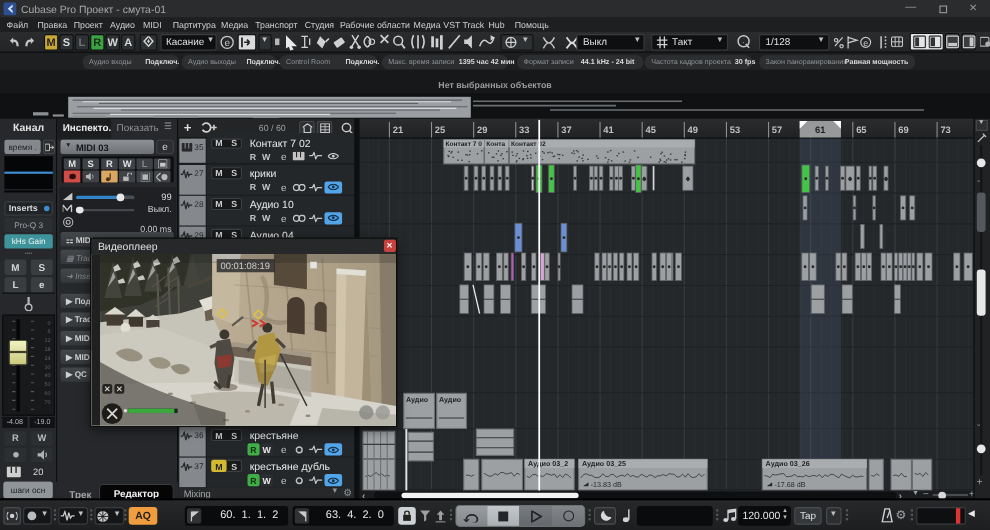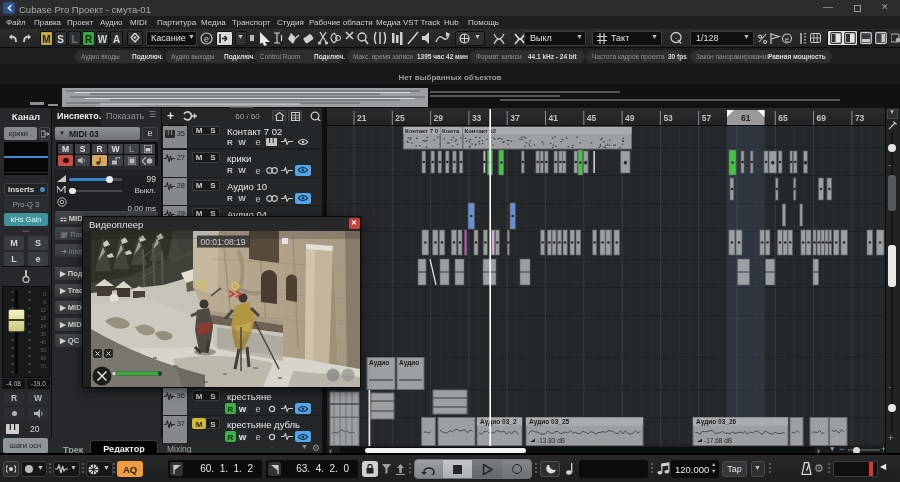--- a/index.html
+++ b/index.html
@@ -200,21 +200,21 @@
       <rect x="48" y="18" width="10" height="2"></rect>
       <rect x="66" y="19" width="30" height="2"></rect>
 <rect x="140" y="19" width="40" height="2"></rect>
       <rect x="230" y="20" width="24" height="1.5"></rect>
     </g>
 </svg>
 <div style="position:absolute;left:0;top:108px;width:900px;height:347px;background:#202224;"></div>
 <div style="position:absolute;left:0;top:108px;width:52px;height:347px;background:#26282b;border-right:1px solid #0b0c0d;"></div>
 <div style="position:absolute;left:0px;top:111px;width:52px;text-align:center;font-size:9.5px;color:#e3e3e3;font-weight:bold;white-space:nowrap;">Канал</div>
 <div style="position:absolute;left:4px;top:127px;width:33px;height:13px;background:#85898d;border-radius:2px;"></div>
-<div style="position:absolute;left:4px;top:129px;width:33px;text-align:center;font-size:7.5px;color:#1e1f20;font-weight:normal;white-space:nowrap;">крики .</div>
+<div style="position:absolute;left:4px;top:129px;width:33px;text-align:center;font-size:7.5px;color:#1e1f20;font-weight:normal;white-space:nowrap;">время .</div>
 <div style="position:absolute;left:39px;top:127px;width:11px;height:13px;background:#2b2d30;border:1px solid #45484a;border-radius:2px;"></div>
 <svg class="abs" style="left:41px;top:130px" width="8" height="8" viewBox="0 0 8 8">
     <path d="M0 1 L4 1 L4 7 L0 7 Z M4 4 L8 4 M6 2.5 L8 4 L6 5.5" stroke="#c0c0c0" stroke-width="0.9" fill="none"></path>
   </svg>
 <div style="position:absolute;left:4px;top:142px;width:44px;height:33px;background:#050607;"></div>
 <div style="position:absolute;left:4px;top:156px;width:44px;height:2px;background:#3f8dd1;"></div>
 <div style="position:absolute;left:4px;top:172px;width:44px;height:1px;background:#2a2d30;"></div>
 <div style="position:absolute;left:4px;top:183px;width:44px;height:13px;background:#212426;border:1px solid #3c3f42;border-radius:2px;"></div>
 <div style="position:absolute;left:8px;top:185px;font-size:8px;color:#dadada;font-weight:bold;white-space:nowrap;">Inserts</div>
 <div style="position:absolute;left:40px;top:187px;width:5px;height:5px;background:#3f8dd1;border-radius:50%;"></div>

